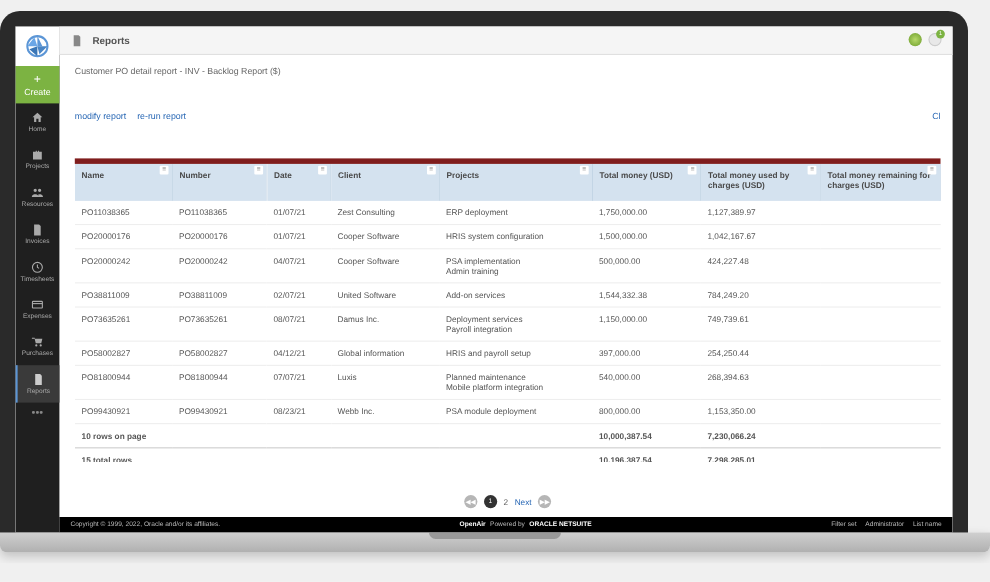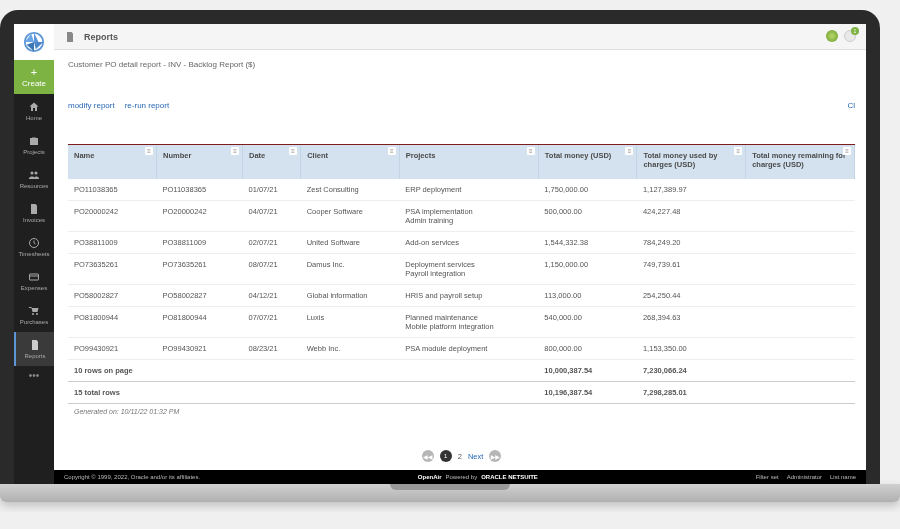--- a/index.html
+++ b/index.html
@@ -25,21 +25,21 @@
 .status-dot { position: relative; }
 .status-dot .dot { width: 12px; height: 12px; border-radius: 50%; display: inline-block; }
 .status-dot .badge { position: absolute; top: -3px; right: -3px; background: #7cb342; color: #fff; font-size: 5px; width: 8px; height: 8px; border-radius: 50%; display: flex; align-items: center; justify-content: center; }
 
 .content { flex: 1; padding: 10px 11px 4px 14px; display: flex; flex-direction: column; overflow: hidden; gap: 24px; }
 .crumb { font-size: 8px; color: #666; margin-bottom: 8px; }
 .links-row { display: flex; justify-content: space-between; margin-bottom: 10px; }
 .links-row .left { display: flex; gap: 10px; }
 .linkish { color: #2968b5; cursor: pointer; font-size: 8px; }
 
-.table-wrap { flex: 1; overflow-x: auto; border-top: 1px solid #7f1d1d; }
+.table-wrap { flex: 1; overflow-x: auto; border-top: 5px solid #7f1d1d; }
 table { border-collapse: collapse; width: 100%; table-layout: fixed; }
 thead th { background: #d4e2ef; color: #4a4a4a; font-weight: bold; text-align: left; padding: 6px 6px; font-size: 7.5px; position: relative; border-right: 1px solid #c3d5e5; vertical-align: top; height: 34px; }
 thead th .menu-dot { position: absolute; top: 2px; right: 3px; width: 8px; height: 8px; background: #fff; border-radius: 1px; font-size: 6px; color: #888; display: flex; align-items: center; justify-content: center; cursor: pointer; }
 tbody td { padding: 6px 6px; border-bottom: 1px solid #eee; font-size: 7.5px; color: #555; vertical-align: top; }
 .num { text-align: left; }
 .summary-row td { font-weight: bold; border-bottom: 1px solid #ccc; }
 .gen-row td { font-style: italic; color: #777; border-bottom: none; font-size: 7px; padding-top: 4px; }
 
 .pager { display: flex; align-items: center; justify-content: center; gap: 6px; padding: 6px 0 4px 0; font-size: 7.5px; }
 .pager .pbtn { width: 12px; height: 12px; border-radius: 50%; background: #b6b6b6; color: #fff; display: flex; align-items: center; justify-content: center; cursor: pointer; font-size: 6px; }
@@ -196,20 +196,30 @@
                     <td>PO11038365</td>
                     <td>PO11038365</td>
                     <td>01/07/21</td>
                     <td>Zest Consulting</td>
                     <td>ERP deployment</td>
                     <td class="num">1,750,000.00</td>
                     <td class="num">1,127,389.97</td>
                     <td class="num"></td>
                   </tr>
                   <tr>
+                    <td>PO20000176</td>
+                    <td>PO20000176</td>
+                    <td>01/07/21</td>
+                    <td>Cooper Software</td>
+                    <td>HRIS system configuration</td>
+                    <td class="num">1,500,000.00</td>
+                    <td class="num">1,042,167.67</td>
+                    <td class="num"></td>
+                  </tr>
+                  <tr>
                     <td>PO20000242</td>
                     <td>PO20000242</td>
                     <td>04/07/21</td>
                     <td>Cooper Software</td>
                     <td>PSA implementation<br>Admin training</td>
                     <td class="num">500,000.00</td>
                     <td class="num">424,227.48</td>
                     <td class="num"></td>
                   </tr>
                   <tr>
@@ -231,21 +241,21 @@
                     <td class="num">1,150,000.00</td>
                     <td class="num">749,739.61</td>
                     <td class="num"></td>
                   </tr>
                   <tr>
                     <td>PO58002827</td>
                     <td>PO58002827</td>
                     <td>04/12/21</td>
                     <td>Global information</td>
                     <td>HRIS and payroll setup</td>
-                    <td class="num">113,000.00</td>
+                    <td class="num">397,000.00</td>
                     <td class="num">254,250.44</td>
                     <td class="num"></td>
                   </tr>
                   <tr>
                     <td>PO81800944</td>
                     <td>PO81800944</td>
                     <td>07/07/21</td>
                     <td>Luxis</td>
                     <td>Planned maintenance<br>Mobile platform integration</td>
                     <td class="num">540,000.00</td>

